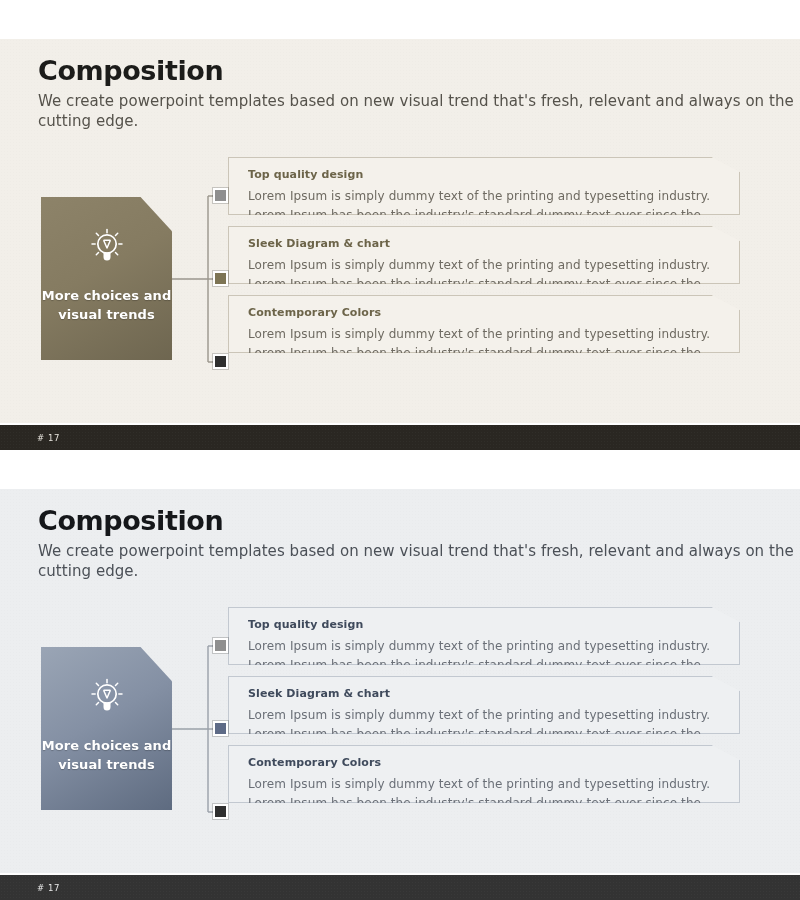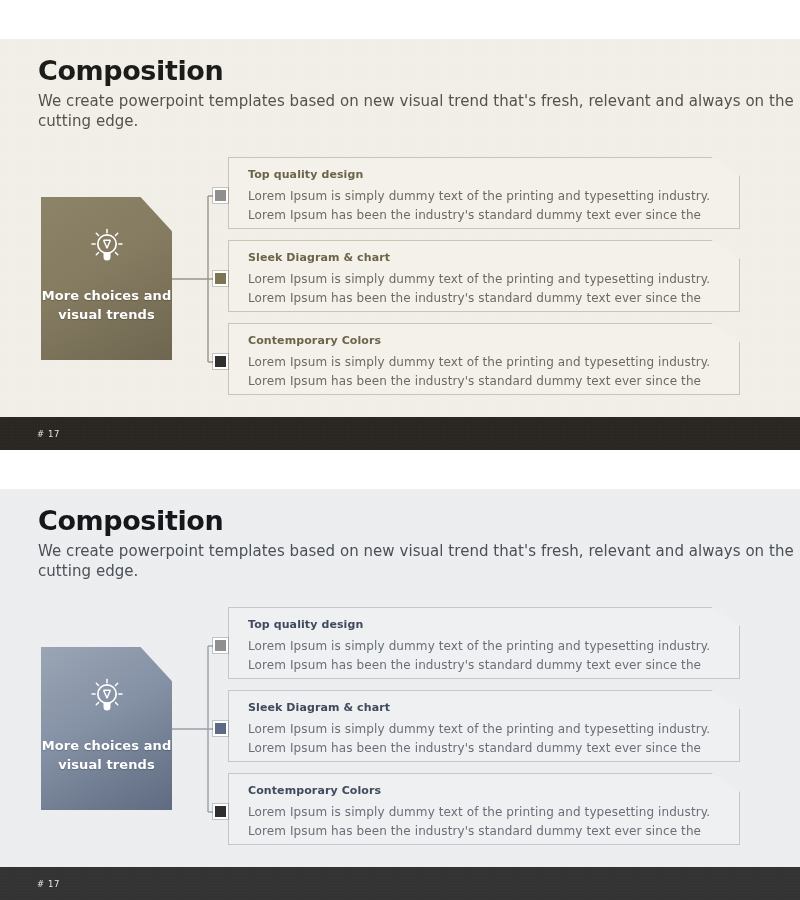--- a/index.html
+++ b/index.html
@@ -117,21 +117,21 @@
 
   
   .cards {
     position: absolute;
     left: 228px; top: 18px;
     width: 512px;
   }
   .card {
     position: relative;
     width: 512px;
-    height: 72px;
+    height: 58px;
     margin-bottom: 11px;
     padding: 11px 16px 0 20px;
     clip-path: polygon(0 0, 94.5% 0, 100% 26%, 100% 100%, 0 100%);
   }
   .card-inner {
     position: absolute; inset: 0;
     clip-path: polygon(0 0, 94.5% 0, 100% 26%, 100% 100%, 0 100%);
     z-index: 0;
   }
   .slide.beige .card-inner {
@@ -166,21 +166,21 @@
     width: 15px; height: 15px;
     border: 2px solid #ffffff;
     box-shadow: 0 0 0 1px rgba(0,0,0,.18);
     z-index: 3;
   }
 
   
   .footer {
     position: absolute;
     left: 0; bottom: 0;
-    width: 800px; height: 33px;
+    width: 800px; height: 25px;
     background: #2a2722;
     display: flex;
     align-items: center;
     padding-left: 37px;
   }
   .slide.blue .footer { background: #333333; }
   .footer::after {
     content: "";
     position: absolute; inset: 0;
     opacity: .25;

